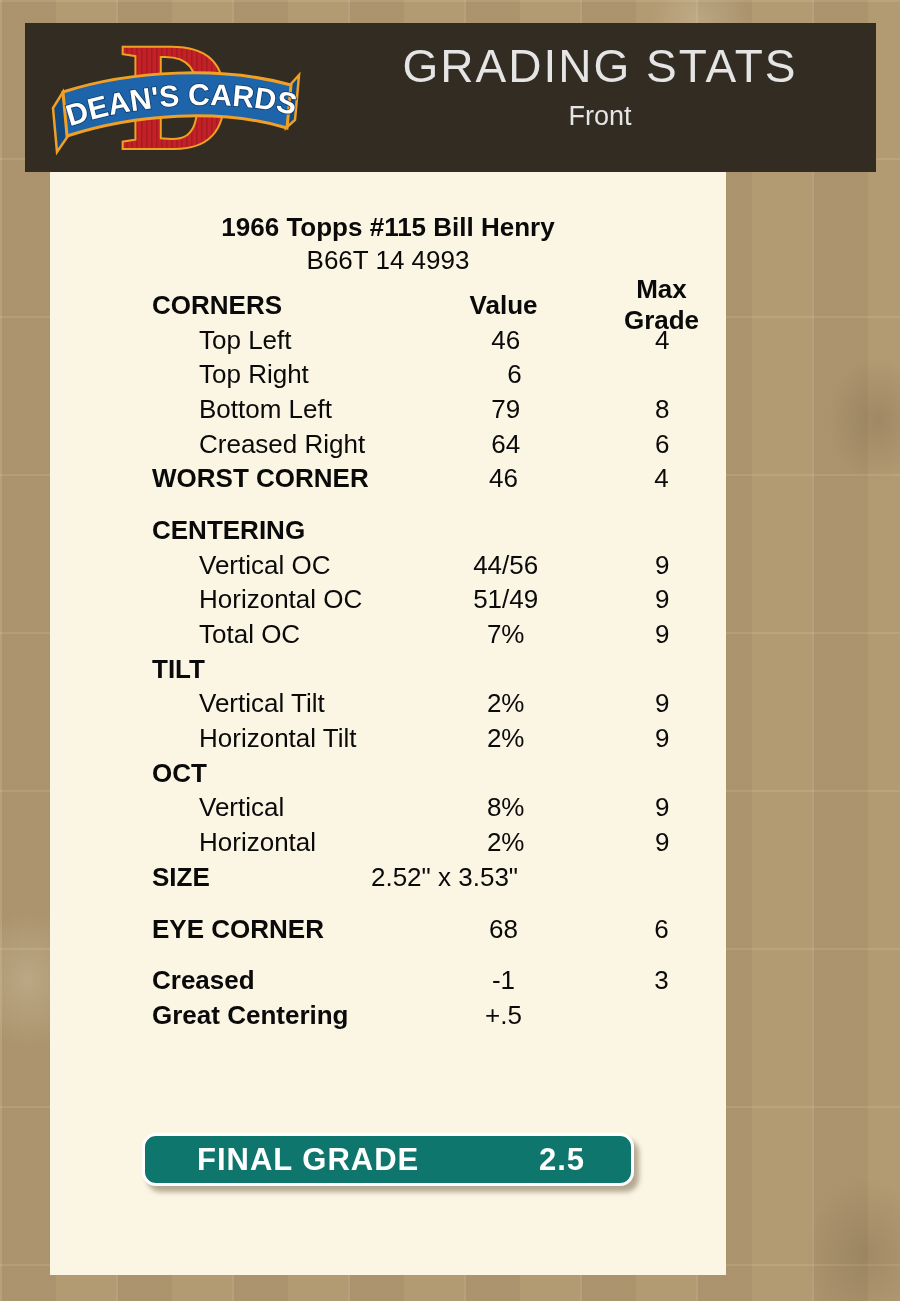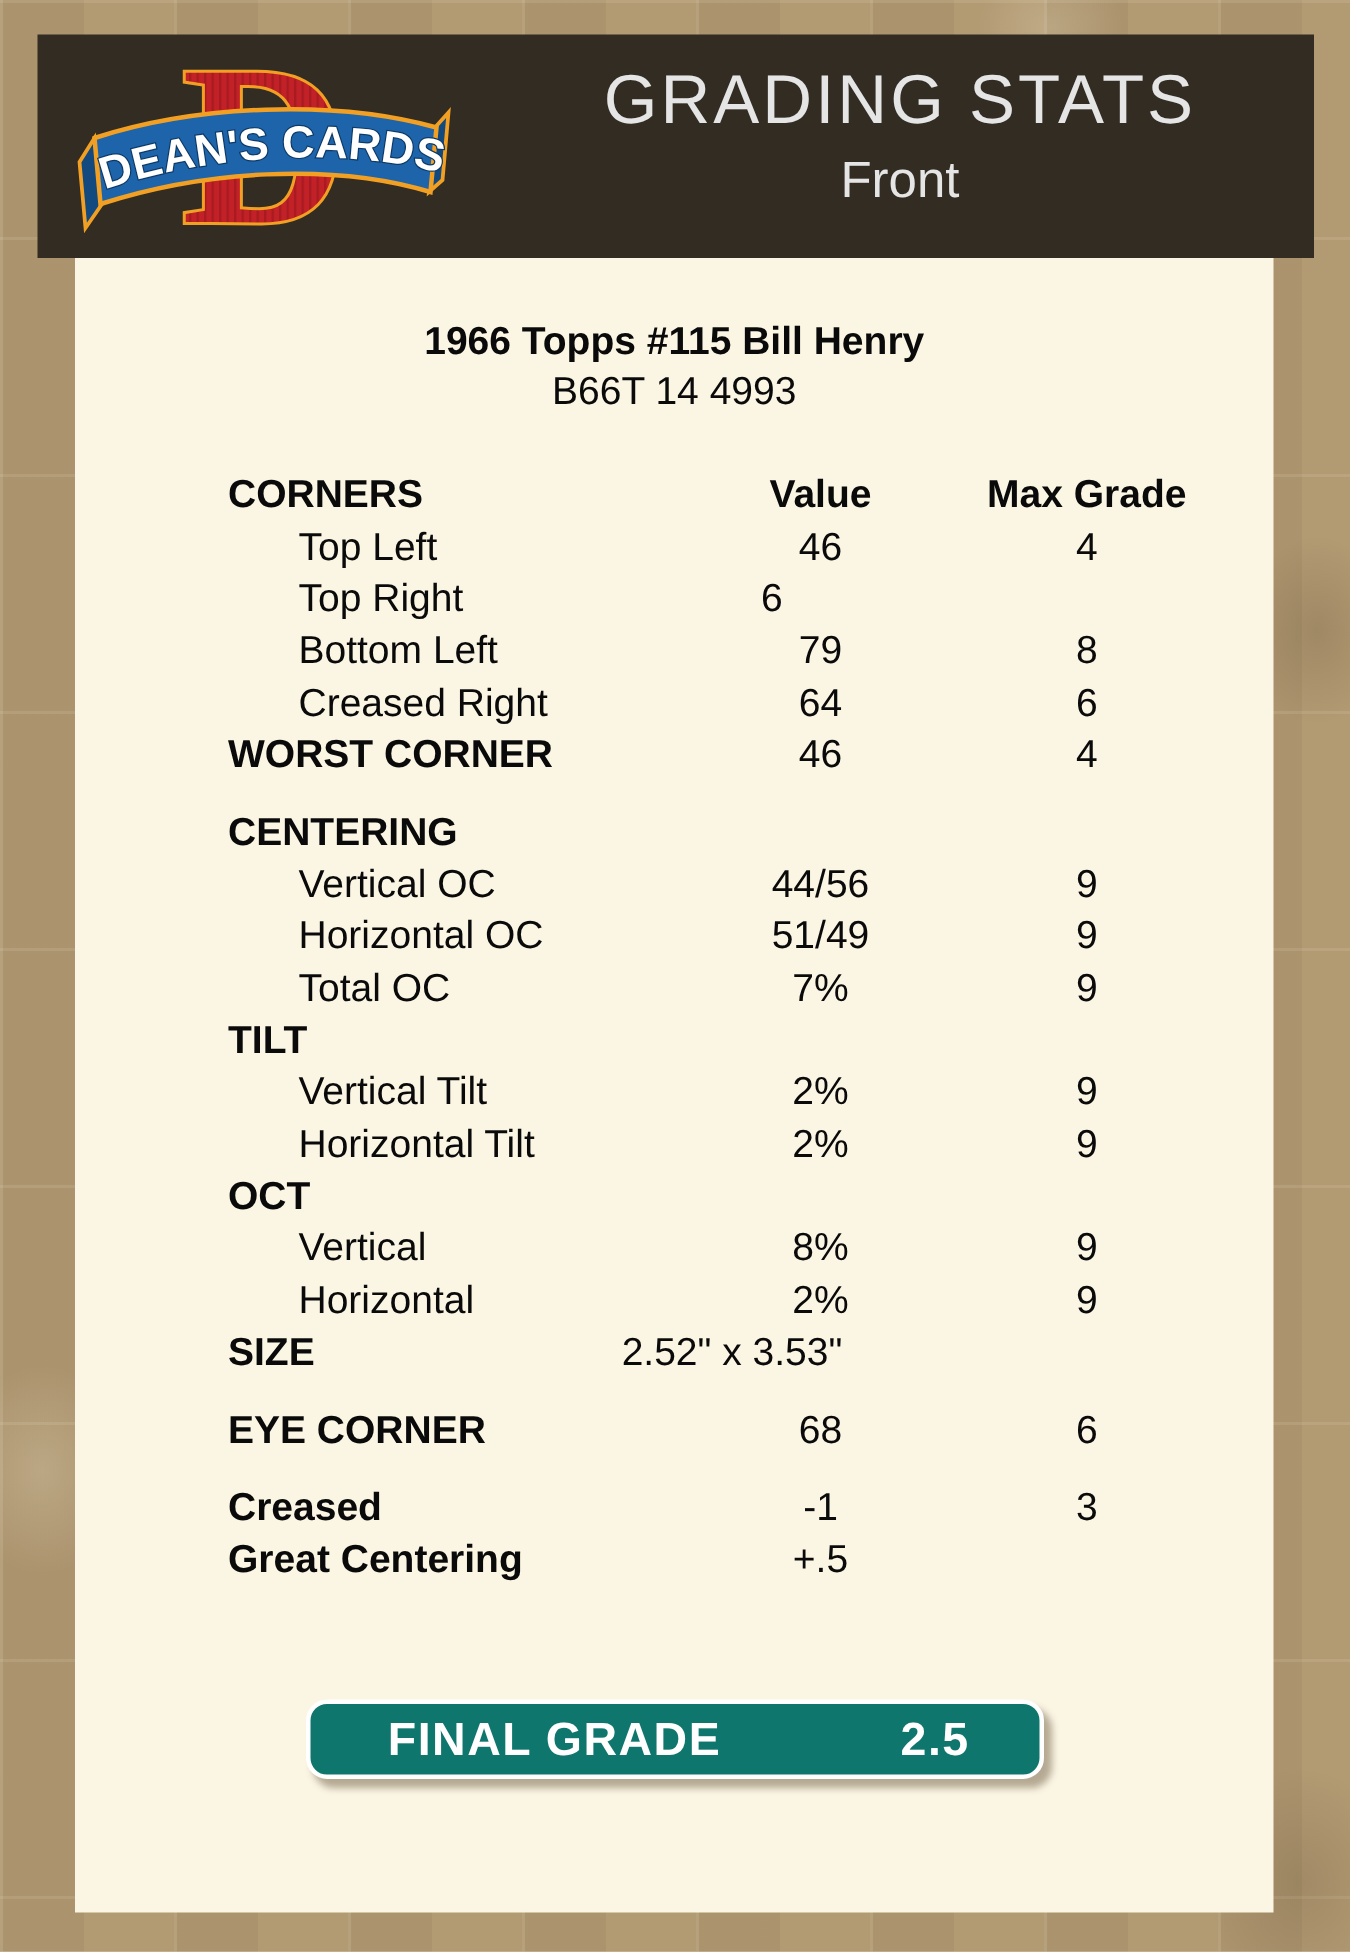--- a/index.html
+++ b/index.html
@@ -25,28 +25,28 @@
     position:absolute;left:25px;top:23px;width:851px;height:149px;
     background:#322c23;
   }
   .logo{position:absolute;left:22px;top:5px;width:258px;height:140px;}
   .logo svg{display:block;width:100%;height:100%;}
   .header-titles{
     position:absolute;left:300px;top:0;width:550px;height:100%;
     text-align:center;color:#e5e5e5;
   }
   .header-title{font-size:46px;margin-top:16px;letter-spacing:2px;}
-  .header-subtitle{font-size:34px;margin-top:8px;text-align:center;}
+  .header-subtitle{font-size:27px;margin-top:8px;text-align:center;}
   .panel{
-    position:absolute;left:50px;top:172px;width:799px;height:1103px;
+    position:absolute;left:50px;top:172px;width:676px;height:1103px;
     background:#fbf5e4;color:#0a0a0a;
   }
   .card-title{margin-top:40px;text-align:center;font-weight:bold;font-size:26px;}
   .card-serial{margin-top:2px;text-align:center;font-size:26px;}
-  .stats-table{margin-left:102px;margin-top:36px;}
+  .stats-table{margin-left:102px;margin-top:12px;}
   .grid-row{display:flex;height:34.7px;align-items:center;font-size:26px;}
   .grid-row.gap{margin-top:17px;}
   .col-label{width:290px;box-sizing:border-box;white-space:nowrap;}
   .indent .col-label{padding-left:47px;}
   .bold-label .col-label{font-weight:bold;}
   .col-value{width:210px;text-align:center;white-space:nowrap;}
   .col-max{width:145px;text-align:center;}
   .header-row .col-label,.header-row .col-value,.header-row .col-max{font-weight:bold;}
   .row-size .col-value{position:relative;left:-59px;}
   .final-grade{

